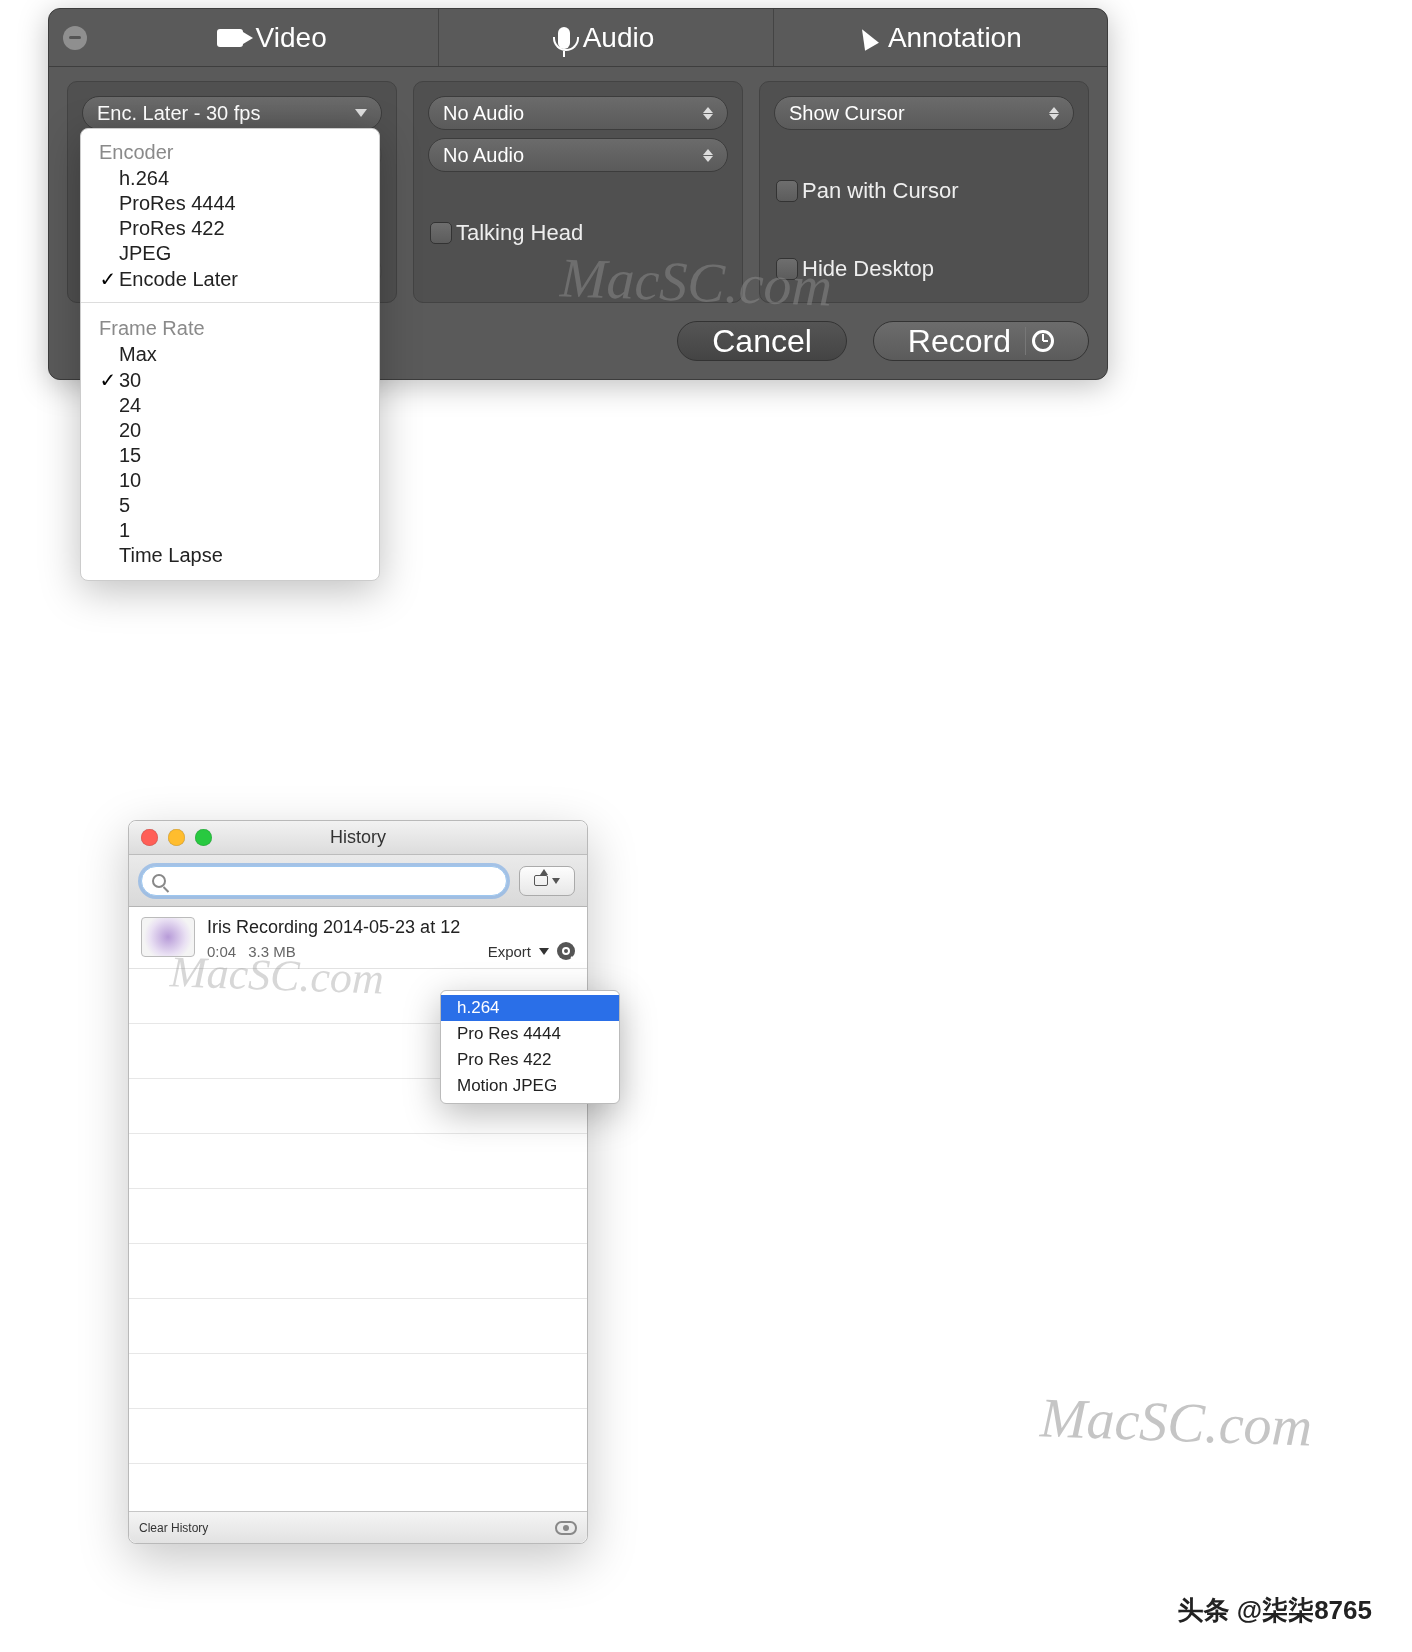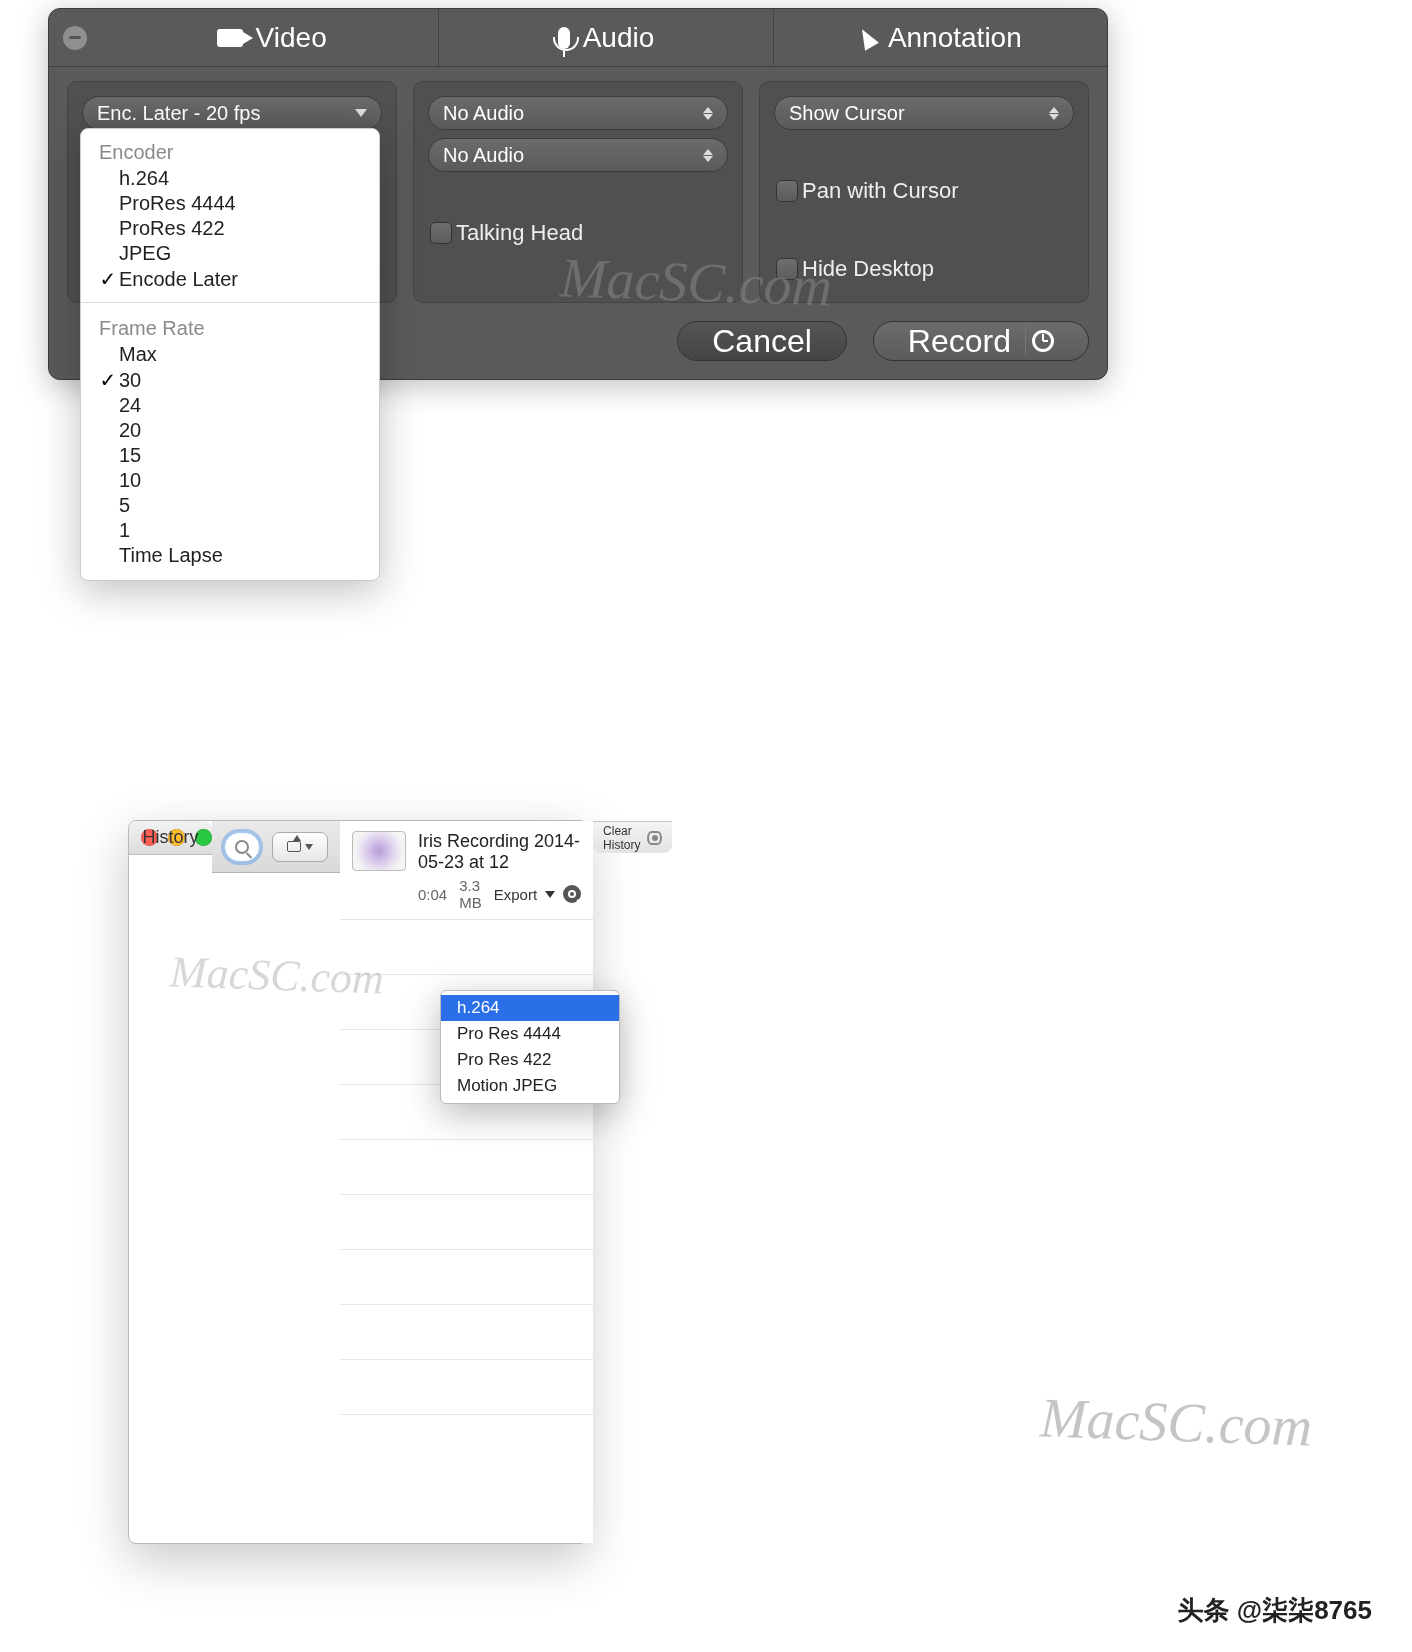--- a/index.html
+++ b/index.html
@@ -47,21 +47,21 @@
   }
   .menu .hdr { color:#8a8a8a; font-size:20px; padding:4px 18px 2px 18px; }
   .menu .item { display:flex; align-items:center; font-size:20px; color:#222; padding:1px 18px 1px 16px; }
   .menu .item .chk { width:22px; text-align:center; color:#000; }
   .menu hr { border:none; border-top:1px solid #ddd; margin:10px 0; }
 
   
   .win {
     position:absolute; left:128px; top:820px; width:460px; height:724px;
     border:1px solid #b9b9b9; border-radius:8px; box-shadow:0 16px 50px rgba(0,0,0,.22);
-    background:#fff; display:flex; flex-direction:row; overflow:visible;
+    background:#fff; display:flex; flex-direction:column; overflow:visible;
   }
   .titlebar { height:34px; background:linear-gradient(#f2f2f2,#dcdcdc); border-bottom:1px solid #bcbcbc; border-radius:8px 8px 0 0; display:flex; align-items:center; position:relative; }
   .tl { display:flex; gap:10px; margin-left:12px; }
   .tl span{ width:17px;height:17px;border-radius:50%; box-shadow:inset 0 0 1px rgba(0,0,0,.5);}
   .tl .r{background:#ff5f57;} .tl .y{background:#ffbd2e;} .tl .g{background:#28c940;}
   .titlebar .title { position:absolute; left:0; right:0; text-align:center; font-size:18px; color:#333; }
   .toolbar { height:52px; background:linear-gradient(#eaeaea,#d9d9d9); border-bottom:1px solid #b4b4b4; display:flex; align-items:center; padding:0 12px; gap:12px; }
   .search { flex:1; height:30px; border-radius:15px; background:#fff; border:1px solid #9ec7ef; box-shadow:0 0 0 3px rgba(120,170,230,.6); display:flex; align-items:center; padding:0 10px; }
   .mag { width:14px;height:14px;border:2px solid #888;border-radius:50%;position:relative; }
   .mag::after{content:"";position:absolute;width:2px;height:7px;background:#888;left:11px;top:10px;transform:rotate(-45deg);}
@@ -121,21 +121,21 @@
       <span>Audio</span>
     </div>
     <div class="tab sep">
       <span class="ico-cursor"></span>
       <span>Annotation</span>
     </div>
   </div>
   <div class="rec-body">
     <div class="rec-col">
       <div class="dd">
-        <span>Enc. Later - 20 fps</span>
+        <span>Enc. Later - 30 fps</span>
         <span class="tri"></span>
       </div>
       <div class="dd" style="opacity:.25">
           <span class="arrows"></span>
         </div>
       <div class="ck" style="opacity:.25">
           <span class="box"></span>
         </div>
       <div class="dd" style="opacity:.25">
           <span class="arrows"></span>

